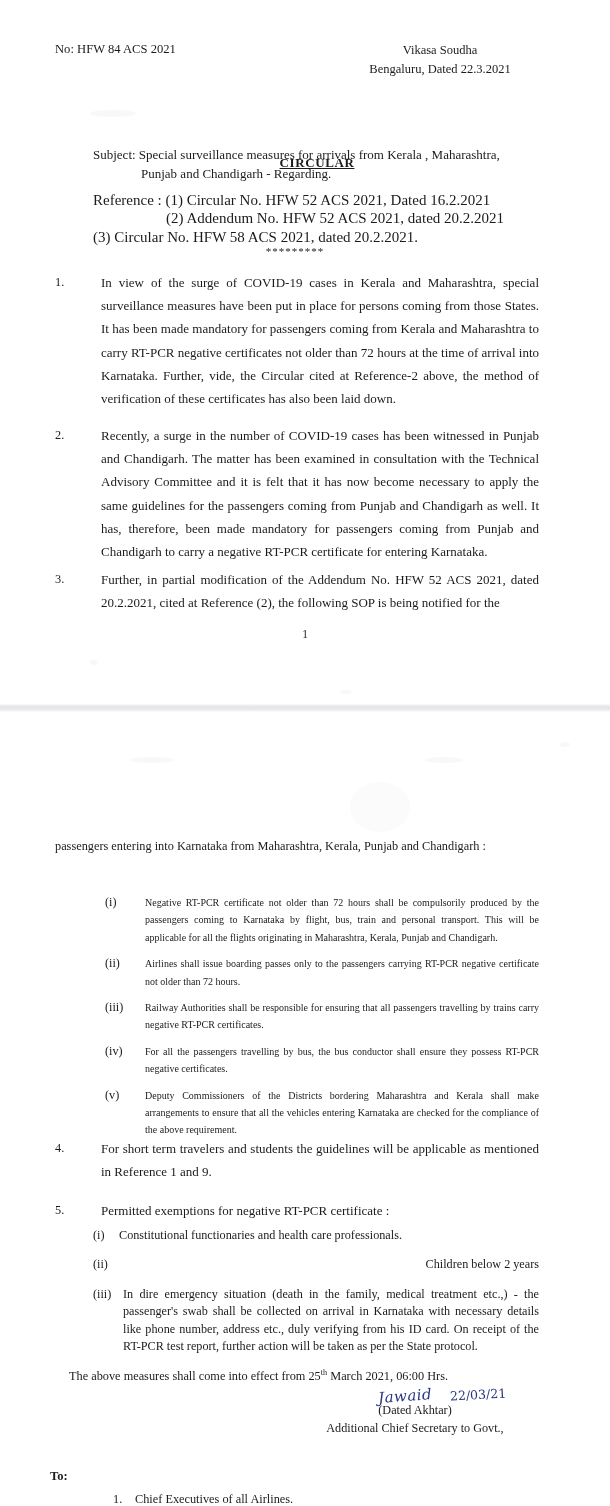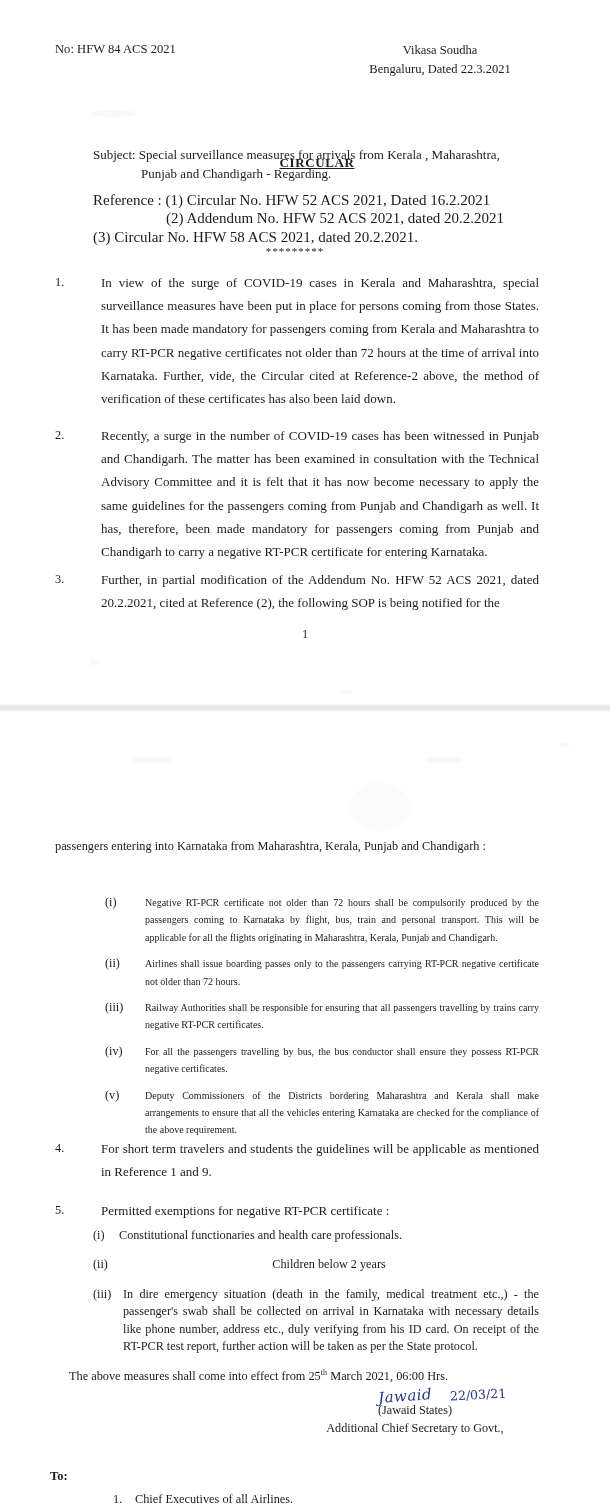--- a/index.html
+++ b/index.html
@@ -256,38 +256,38 @@
       <div class="eitem">
         <div class="ehang">
           <div class="em">(i)</div>
           <div class="eb" style="text-align:left;">Constitutional functionaries and health care professionals.</div>
         </div>
       </div>
 
       <div class="eitem">
         <div class="ehang">
           <div class="em">(ii)</div>
-          <div class="eb" style="text-align:center;">Children below 2 years</div>
+          <div class="eb" style="text-align:right;">Children below 2 years</div>
         </div>
       </div>
 
       <div class="eitem">
         <div class="ehang">
           <div class="em" style="width:30px;">(iii)</div>
           <div class="eb">In dire emergency situation (death in the family, medical treatment etc.,) - the passenger's swab shall be collected on arrival in Karnataka with necessary details like phone number, address etc., duly verifying from his ID card.  On receipt of the RT-PCR test report, further action will be taken as per the State protocol.</div>
         </div>
       </div>
     </div>
 
     <div class="blk effect" style="left:69px; top:651px; width:500px;">
       <span>The above measures shall come into effect from 25</span><span class="sup">th</span><span> March 2021, 06:00 Hrs.</span>
     </div>
 
     <div class="sigblock" style="left:280px; top:690px; width:270px;">
-      <div>(Jawaid States)</div>
+      <div>(Dated Akhtar)</div>
       <div>Additional Chief Secretary to Govt.,</div>
     </div>
 
     <div class="sig-ink" style="left: 378px; top: 675px; color: rgb(40, 53, 127);">Jawaid</div>
     <div class="sig-date" style="left: 450px; top: 675px; color: rgb(40, 53, 127);">22/03/21</div>
 
     <div class="blk to-label" style="left:50px; top:757px;">To:</div>
 
     <div class="blk" style="left:113px; top:780px; width:440px; display:flex;">
       <div class="to-item" style="width:22px;">1.</div>

